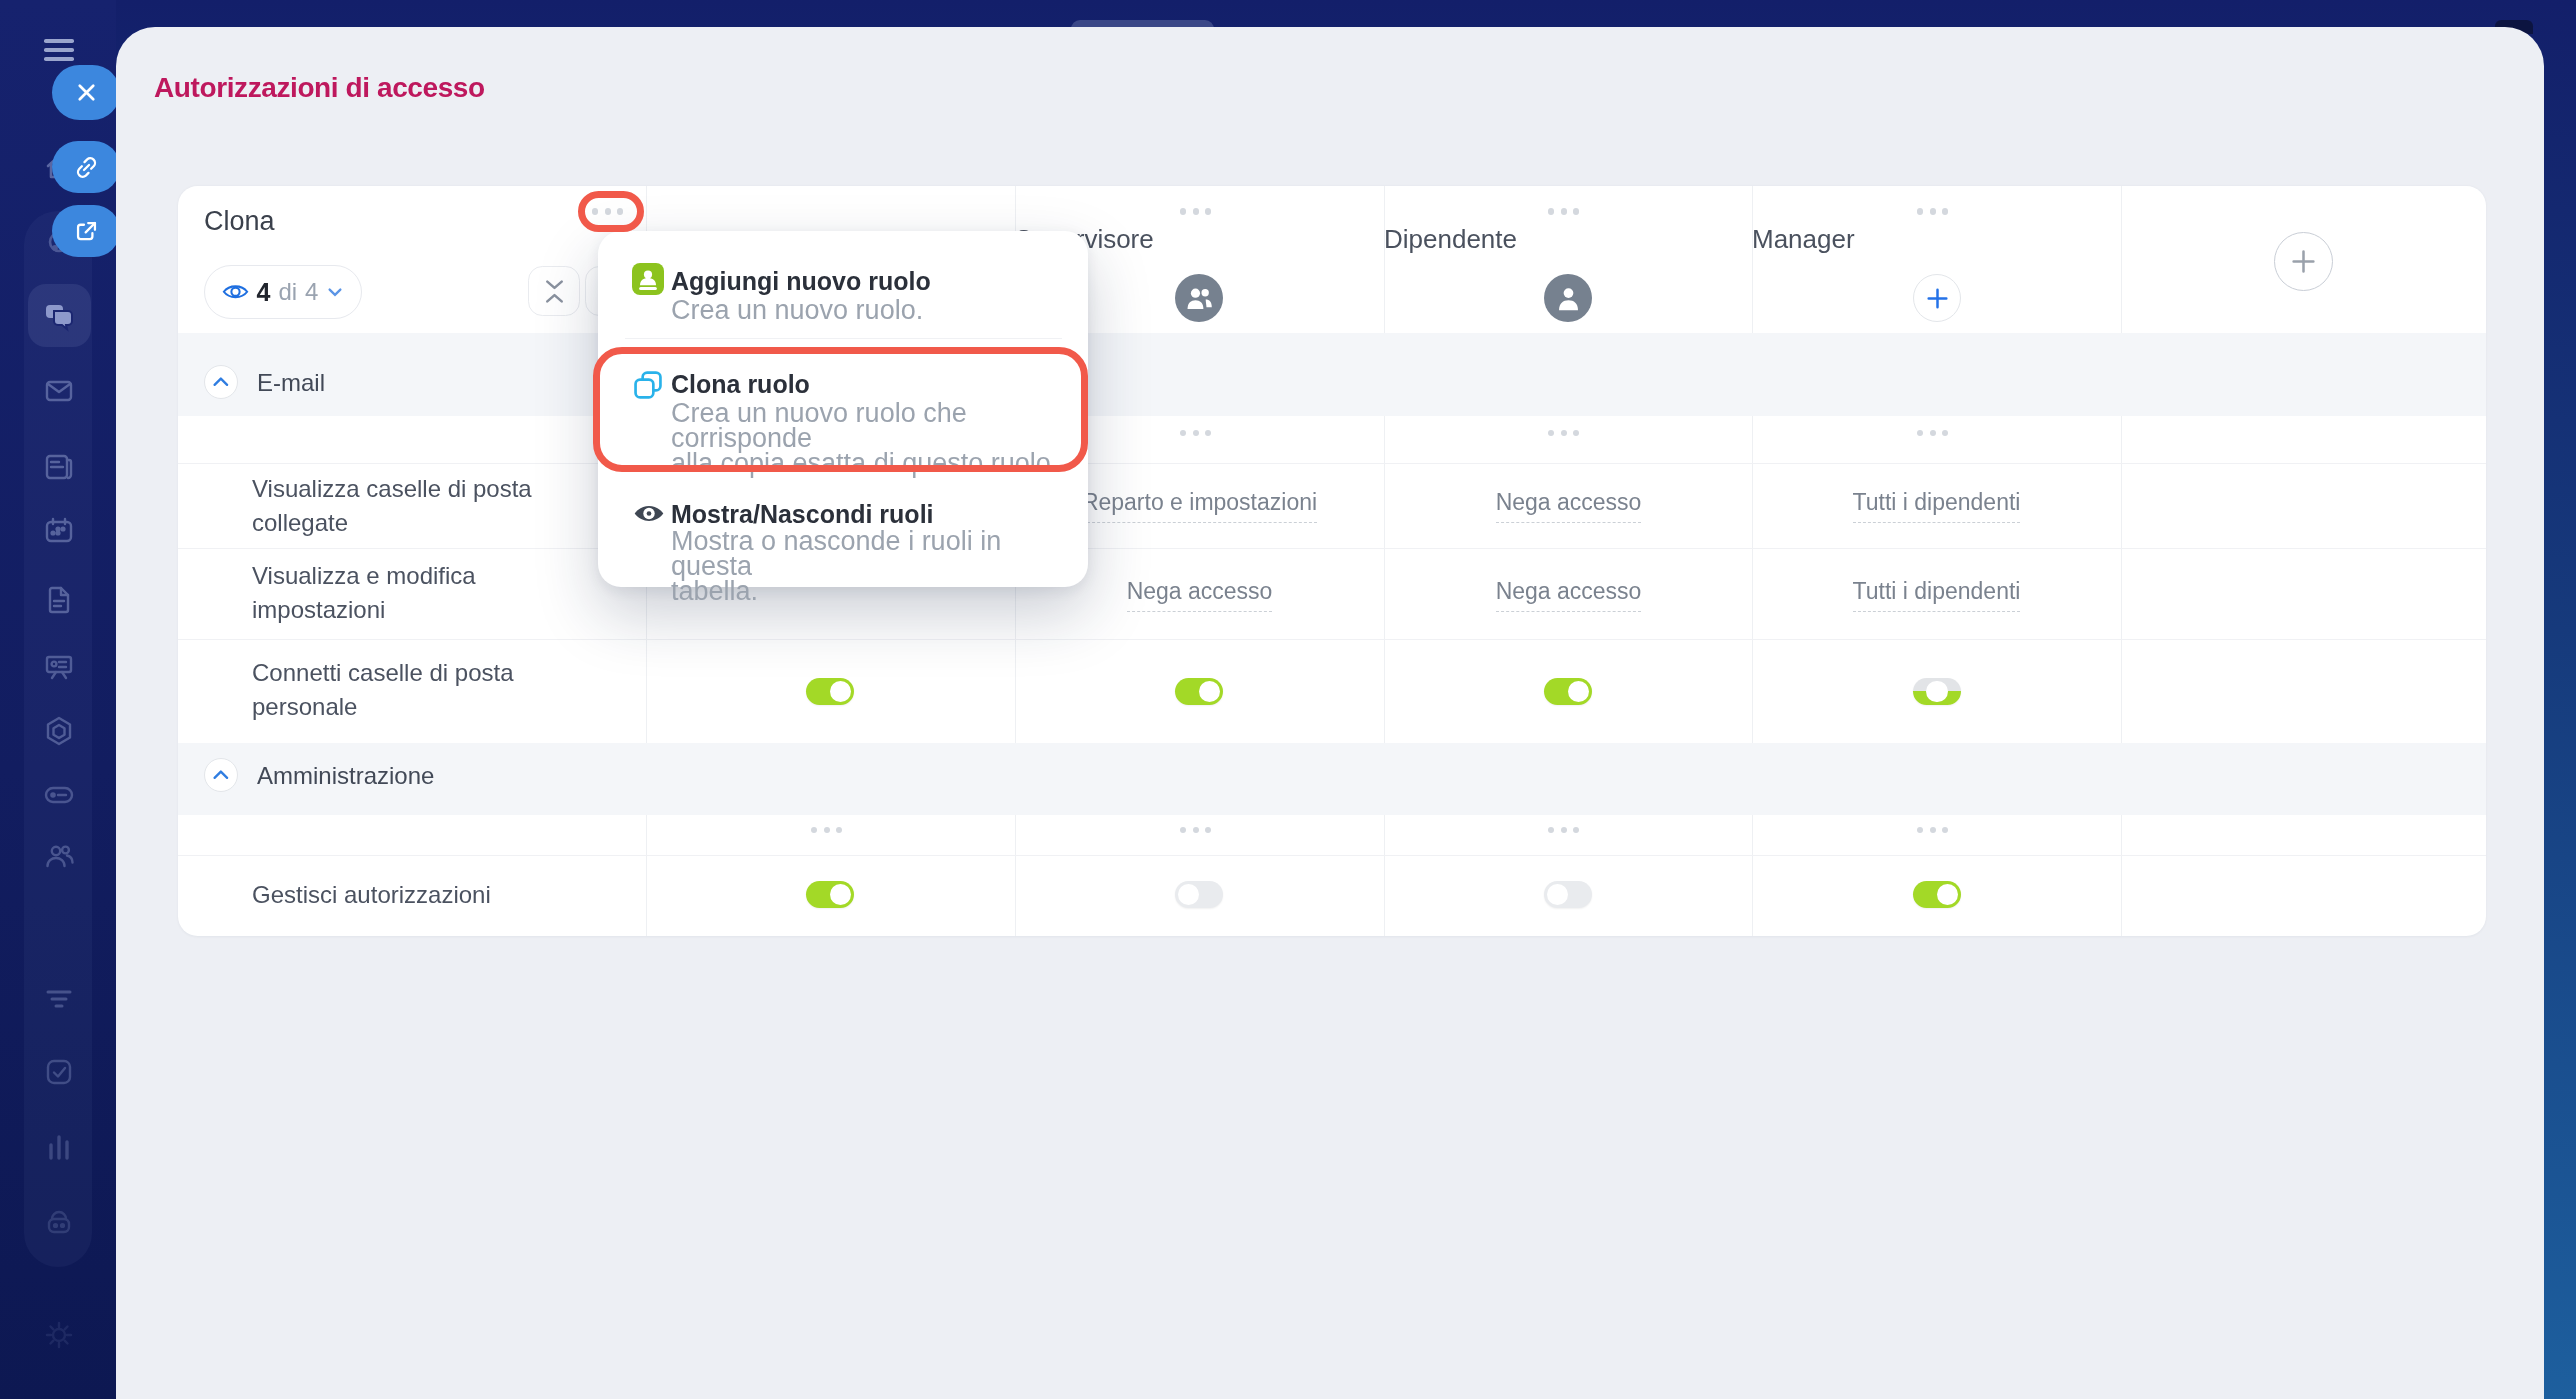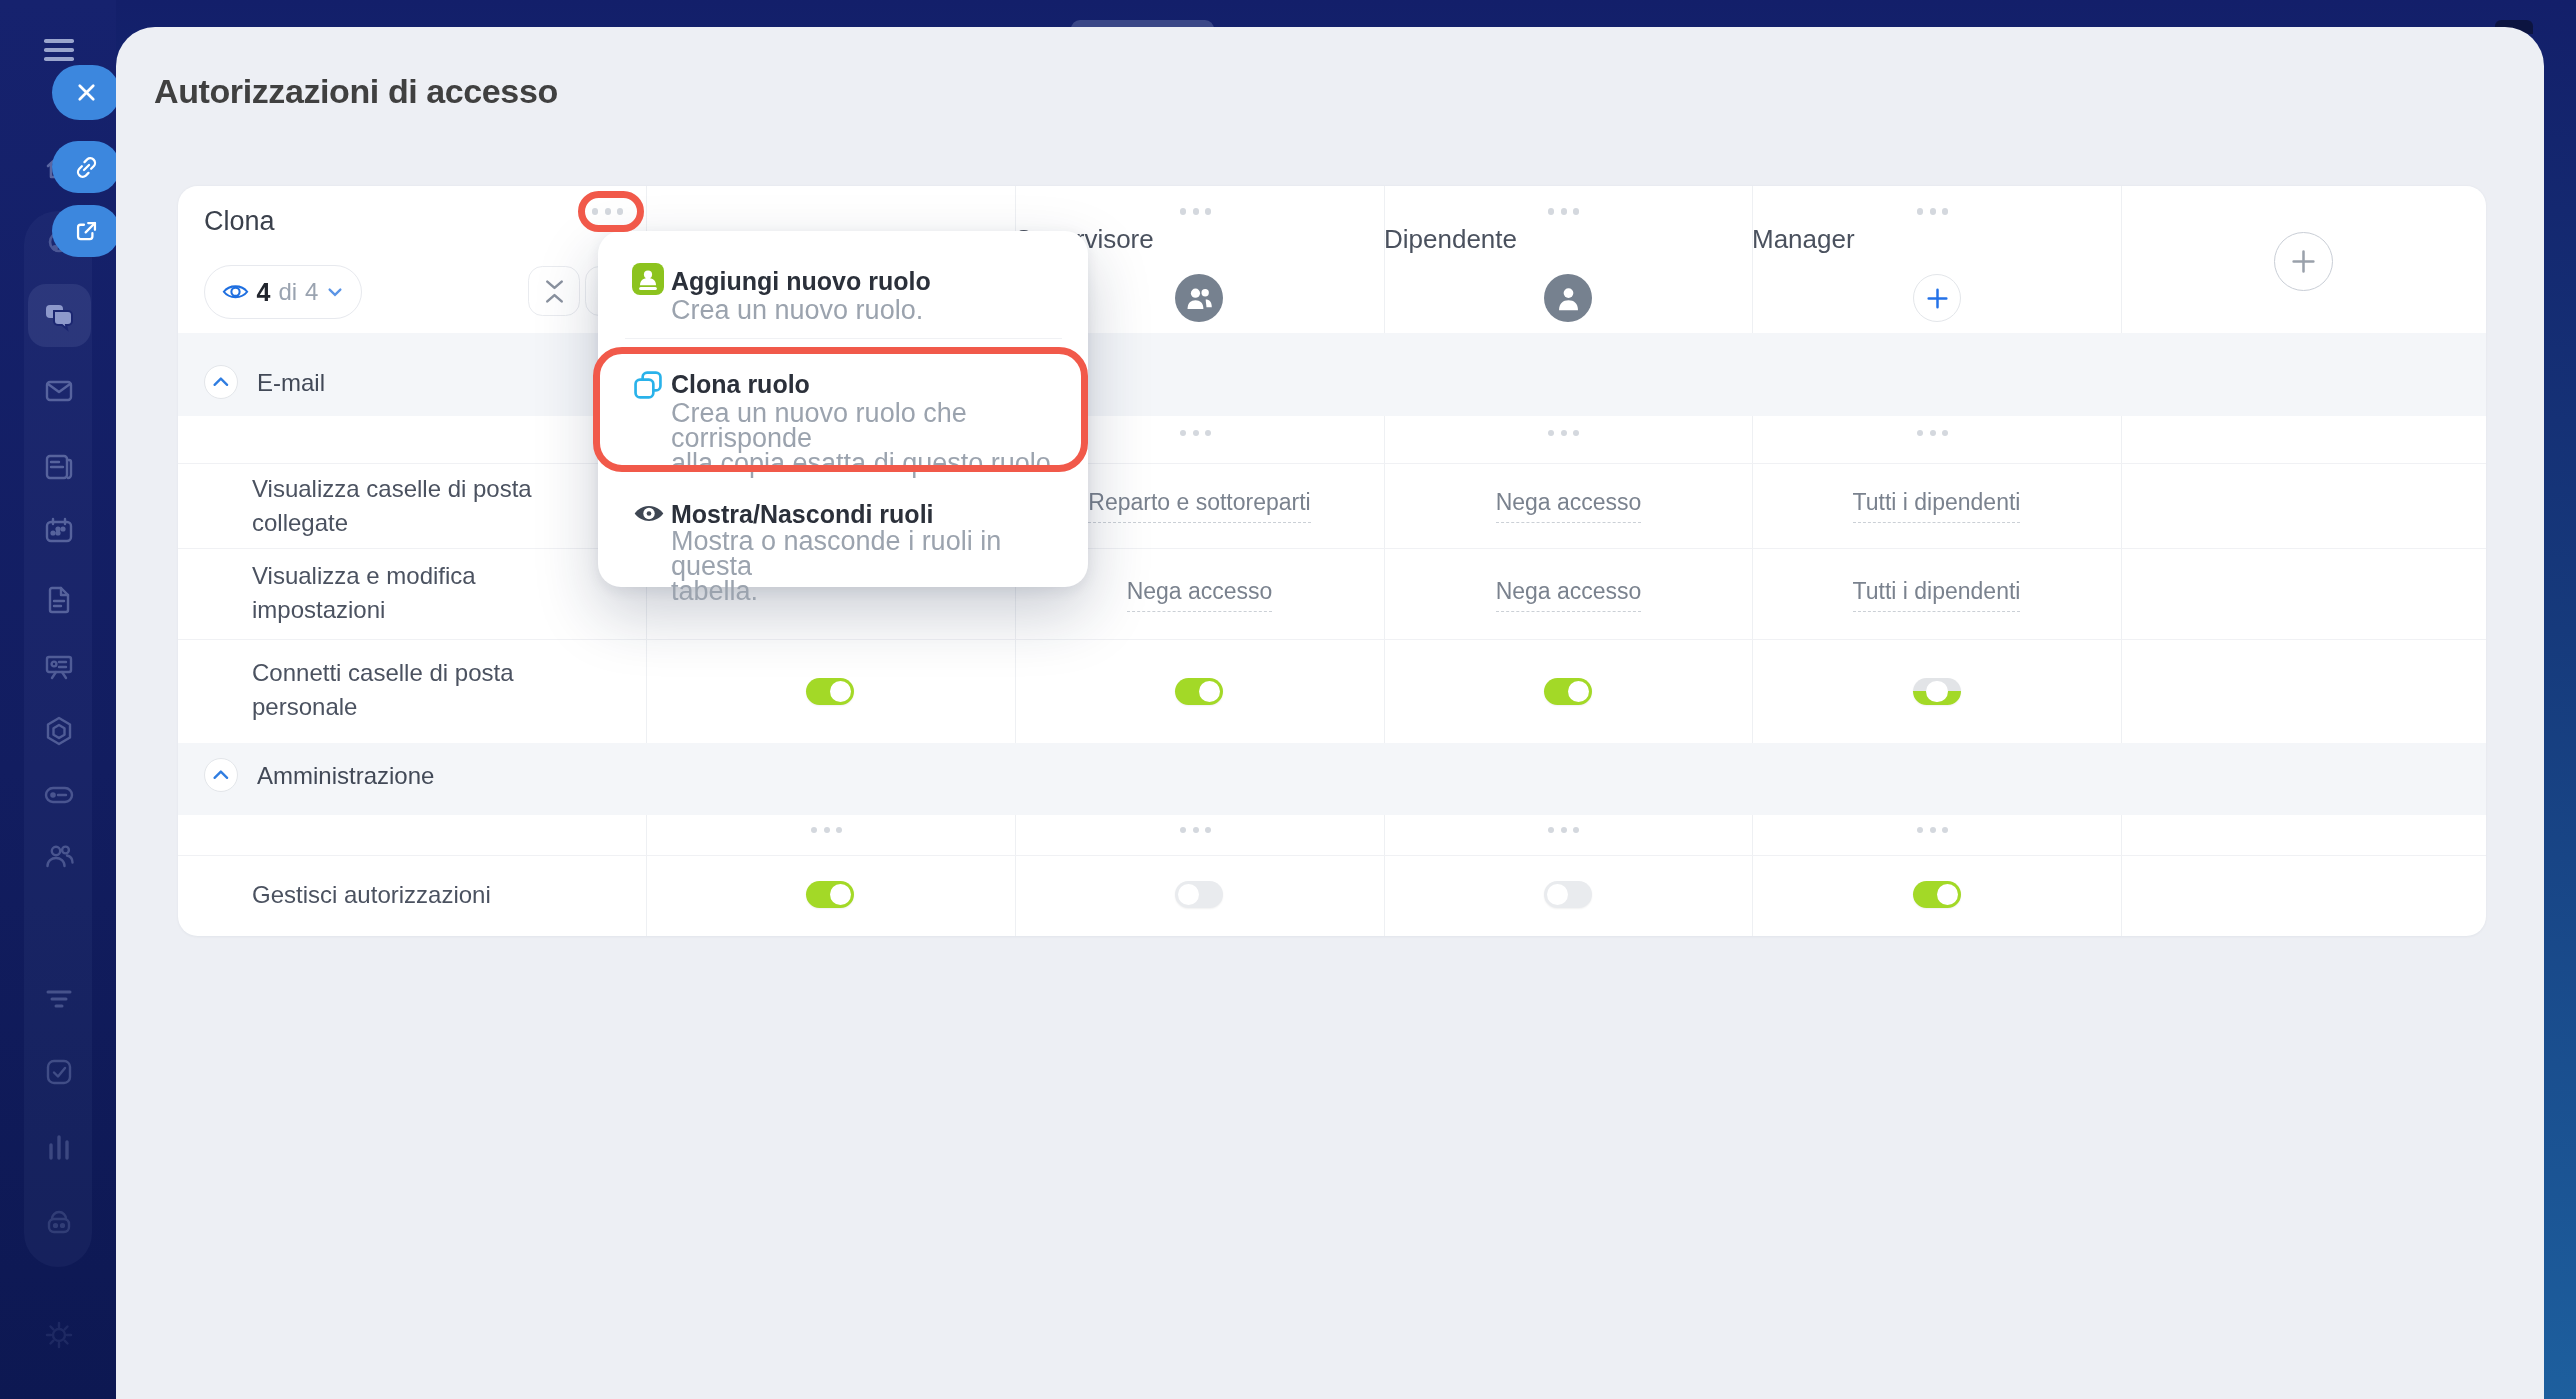--- a/index.html
+++ b/index.html
@@ -23,21 +23,21 @@
     border-radius:26px 26px 26px 26px; z-index:3; display:flex; align-items:center; justify-content:center; }
   .pill svg { width:27px; height:27px; }
 
   
   .top-tab { position:absolute; left:1071px; top:19.7px; width:143px; height:19.7px; background:#3a4787; border-radius:9px 9px 0 0; z-index:1; }
   .top-dark { position:absolute; left:2495px; top:19.7px; width:38px; height:14.3px; background:#0c1440; border-radius:6.3px 6.3px 0 0; z-index:1; }
 
   
   .panel { position:absolute; left:116px; top:27px; width:2428px; height:1373px;
     background:#edeff4; border-radius:39px 39px 0 0; z-index:5; }
-  .page-title { position:absolute; left:38px; top:45px; font-size:34px; font-weight:600; color:#404040; letter-spacing:-0.4px; }
+  .page-title { position:absolute; left:38px; top:45px; font-size:28px; font-weight:600; color:#be185d; letter-spacing:-0.4px; }
 
   
   .card { position:absolute; left:62px; top:159px; width:2308px; height:750px; background:#ffffff;
     border-radius:19.7px; box-shadow:0 0.9px 2.7px rgba(20,30,60,0.05); }
   .vsep { position:absolute; top:0; width:0.9px; height:750px; background:#eef0f3; z-index:1; }
   .hline { position:absolute; left:0; width:2308px; height:0.9px; background:#f0f1f4; z-index:1; }
   .band { position:absolute; left:0; width:2308px; background:#f4f6f9; z-index:2; }
 
   .ruoli-title { position:absolute; left:26px; top:19.7px; font-size:27px; font-weight:500; color:#3b414c; z-index:3; }
   .dots { position:absolute; display:flex; gap:6.3px; z-index:3; cursor:pointer; }
@@ -358,21 +358,21 @@
           <i></i>
         </div>
       <div class="dots" style="left:1739px;top:244px">
           <i></i>
           <i></i>
           <i></i>
         </div>
 
       <div class="row-label" style="top:286px">Visualizza caselle di posta
 collegate</div>
-      <div class="cell-val" style="left:837px;top:303px"><span>Reparto e sottoreparti</span></div>
+      <div class="cell-val" style="left:837px;top:303px"><span>Reparto e impostazioni</span></div>
       <div class="cell-val" style="left:1206px;top:303px"><span>Nega accesso</span></div>
       <div class="cell-val" style="left:1574px;top:303px"><span>Tutti i dipendenti</span></div>
 
       <div class="row-label" style="top:373px">Visualizza e modifica
 impostazioni</div>
       <div class="cell-val" style="left:837px;top:392px"><span>Nega accesso</span></div>
       <div class="cell-val" style="left:1206px;top:392px"><span>Nega accesso</span></div>
       <div class="cell-val" style="left:1574px;top:392px"><span>Tutti i dipendenti</span></div>
 
       <div class="row-label" style="top:470px">Connetti caselle di posta

